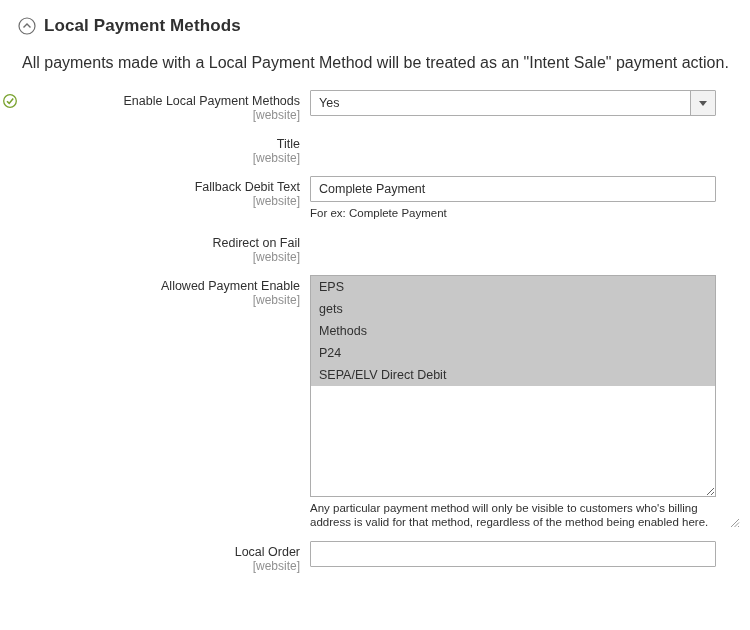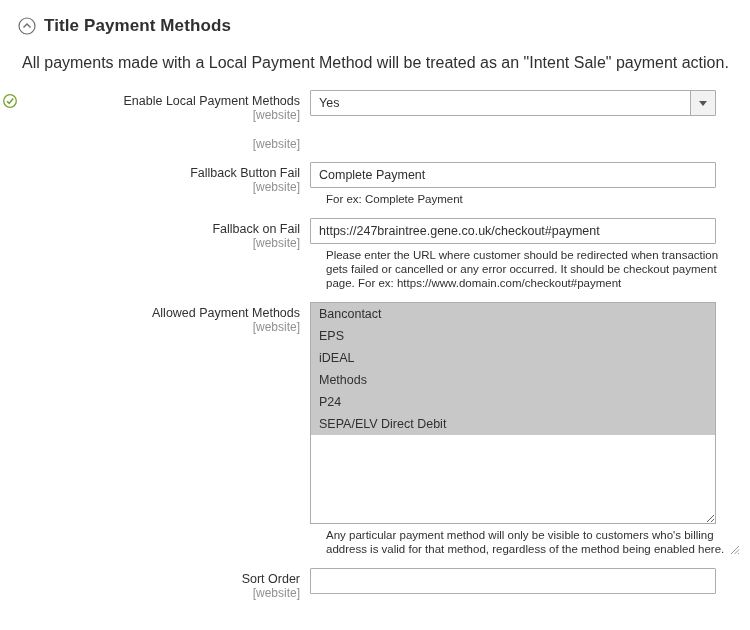--- a/index.html
+++ b/index.html
@@ -142,21 +142,20 @@
     border-right: 4px solid transparent;
     border-top: 5px solid #555555;
   }
 
   .hint {
     font-size: 11.5px;
     color: #303030;
     margin-top: 4px;
     line-height: 14px;
     max-width: 406px;
-    margin-left: 16px;
   }
 
   
   .multiselect {
     width: 406px;
     height: 222px;
     box-sizing: border-box;
     border: 1px solid #adadad;
     background: #ffffff;
     overflow: auto;
@@ -187,21 +186,21 @@
 
 <div class="page">
 
   <div class="section-header">
     <span class="collapse-icon">
       <svg width="18" height="18" viewBox="0 0 18 18">
         <circle cx="9" cy="9" r="8" fill="none" stroke="#6d6d6d" stroke-width="1.2"></circle>
         <polyline points="5.5,10.5 9,7 12.5,10.5" fill="none" stroke="#6d6d6d" stroke-width="1.4"></polyline>
       </svg>
     </span>
-    <span class="section-title">Title Payment Methods</span>
+    <span class="section-title">Local Payment Methods</span>
   </div>
 
   <div class="section-note">All payments made with a Local Payment Method will be treated as an "Intent Sale" payment action.</div>
 
   <div class="form">
 
     <div class="row">
       <span class="status-check">
         <svg width="14" height="14" viewBox="0 0 14 14">
           <circle cx="7" cy="7" r="6.3" fill="none" stroke="#79a22e" stroke-width="1.3"></circle>
@@ -220,72 +219,68 @@
           </select>
           <span class="select-arrow">
               <i></i>
             </span>
         </div>
       </div>
     </div>
 
     <div class="row">
       <div class="label-col">
-        <div class="scope">[website]</div>
-      </div>
-    </div>
-
-    <div class="row">
-      <div class="label-col">
-        <div class="label-main">Fallback Button Fail</div>
+        <div class="label-main">Title</div>
+        <div class="scope">[website]</div>
+      </div>
+    </div>
+
+    <div class="row">
+      <div class="label-col">
+        <div class="label-main">Fallback Debit Text</div>
         <div class="scope">[website]</div>
       </div>
       <div class="field-col">
         <input class="control" type="text" value="Complete Payment" style="">
         <div class="hint">For ex: Complete Payment</div>
       </div>
     </div>
 
     <div class="row">
       <div class="label-col">
-        <div class="label-main">Fallback on Fail</div>
-        <div class="scope">[website]</div>
-      </div>
-      <div class="field-col">
-        <input class="control" type="text" value="https://247braintree.gene.co.uk/checkout#payment" style="">
-        <div class="hint">Please enter the URL where customer should be redirected when transaction gets failed or cancelled or any error occurred. It should be checkout payment page. For ex: https://www.domain.com/checkout#payment</div>
-      </div>
-    </div>
-
-    <div class="row">
-      <div class="label-col">
-        <div class="label-main">Allowed Payment Methods</div>
+        <div class="label-main">Redirect on Fail</div>
+        <div class="scope">[website]</div>
+      </div>
+    </div>
+
+    <div class="row">
+      <div class="label-col">
+        <div class="label-main">Allowed Payment Enable</div>
         <div class="scope">[website]</div>
       </div>
       <div class="field-col" style="position:relative;">
         <div class="multiselect">
-          <div class="ms-option selected">Bancontact</div>
           <div class="ms-option selected">EPS</div>
-          <div class="ms-option selected">iDEAL</div>
+          <div class="ms-option selected">gets</div>
           <div class="ms-option selected">Methods</div>
           <div class="ms-option selected">P24</div>
           <div class="ms-option selected">SEPA/ELV Direct Debit</div>
         </div>
         <span class="resize-grip">
           <svg width="10" height="10" viewBox="0 0 10 10">
             <path d="M9,1 L1,9 M9,4.5 L4.5,9 M9,8 L8,9" stroke="#9a9a9a" stroke-width="1"></path>
           </svg>
         </span>
         <div class="hint">Any particular payment method will only be visible to customers who's billing address is valid for that method, regardless of the method being enabled here.</div>
       </div>
     </div>
 
     <div class="row">
       <div class="label-col">
-        <div class="label-main">Sort Order</div>
+        <div class="label-main">Local Order</div>
         <div class="scope">[website]</div>
       </div>
       <div class="field-col">
         <input class="control" type="text" value="" style="">
       </div>
     </div>
 
   </div>
 </div>
 

